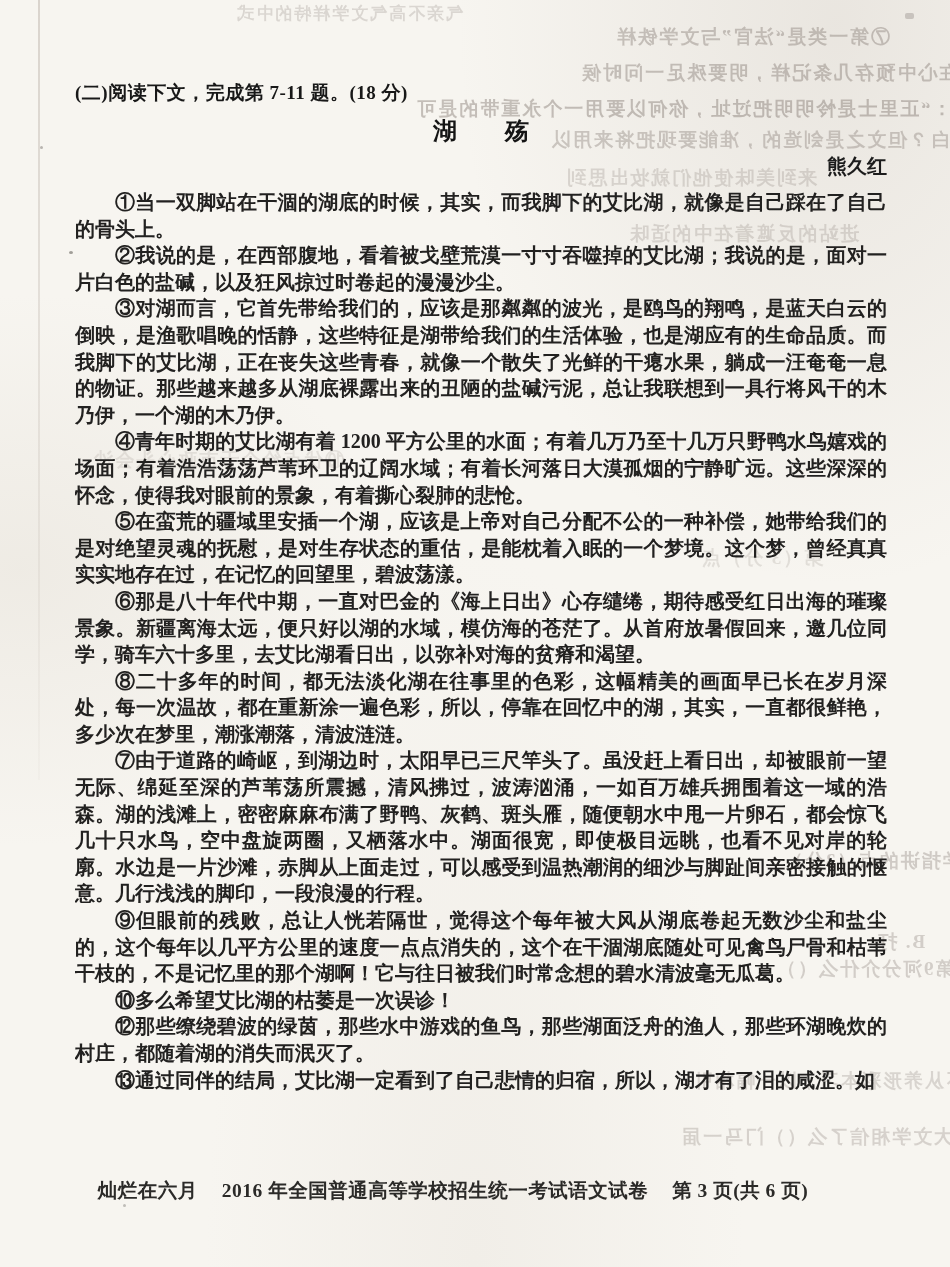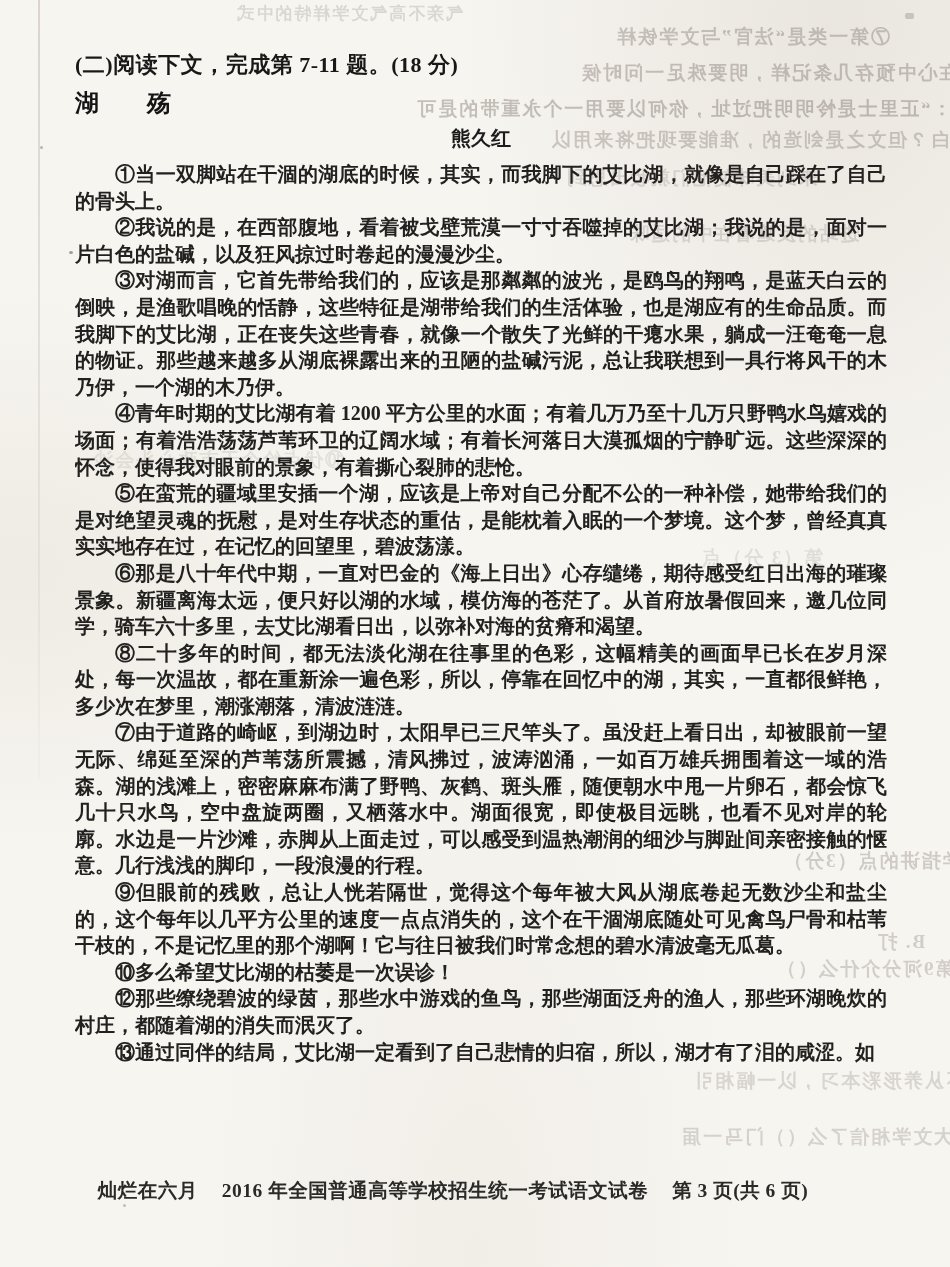--- a/index.html
+++ b/index.html
@@ -49,29 +49,29 @@
   .b9{left:782px;top:848px;opacity:.28;}
   .b10{left:876px;top:929px;opacity:.26;}
   .b11{left:775px;top:956px;opacity:.26;}
   .b12{left:692px;top:1068px;opacity:.21;}
   .b13{left:680px;top:1124px;opacity:.23;}
 
   .content{
     position:absolute;left:75px;top:50px;width:812px;
   }
   .section-header{
-    font-weight:bold;font-size:22px;line-height:30px;
-    letter-spacing:0.5px;color:#181818;
+    font-weight:bold;font-size:19px;line-height:30px;
+    letter-spacing:0.5px;color:#181818;margin-top:28px;
   }
   .title{
-    margin:8px 0 0 0;text-align:left;
+    margin:8px 0 0 0;text-align:center;
     font-size:24px;font-weight:bold;line-height:30px;color:#141414;
   }
   .author{
-    margin-top:7px;text-align:center;
+    margin-top:7px;text-align:right;
     font-size:20px;font-weight:bold;line-height:26px;color:#1c1c1c;
   }
   .body{
     margin-top:10px;height:1012px;overflow:hidden;
   }
   .body p{
     margin:0;
     font-size:20px;line-height:26.6px;
     font-weight:600;
     text-align:justify;text-indent:2em;

